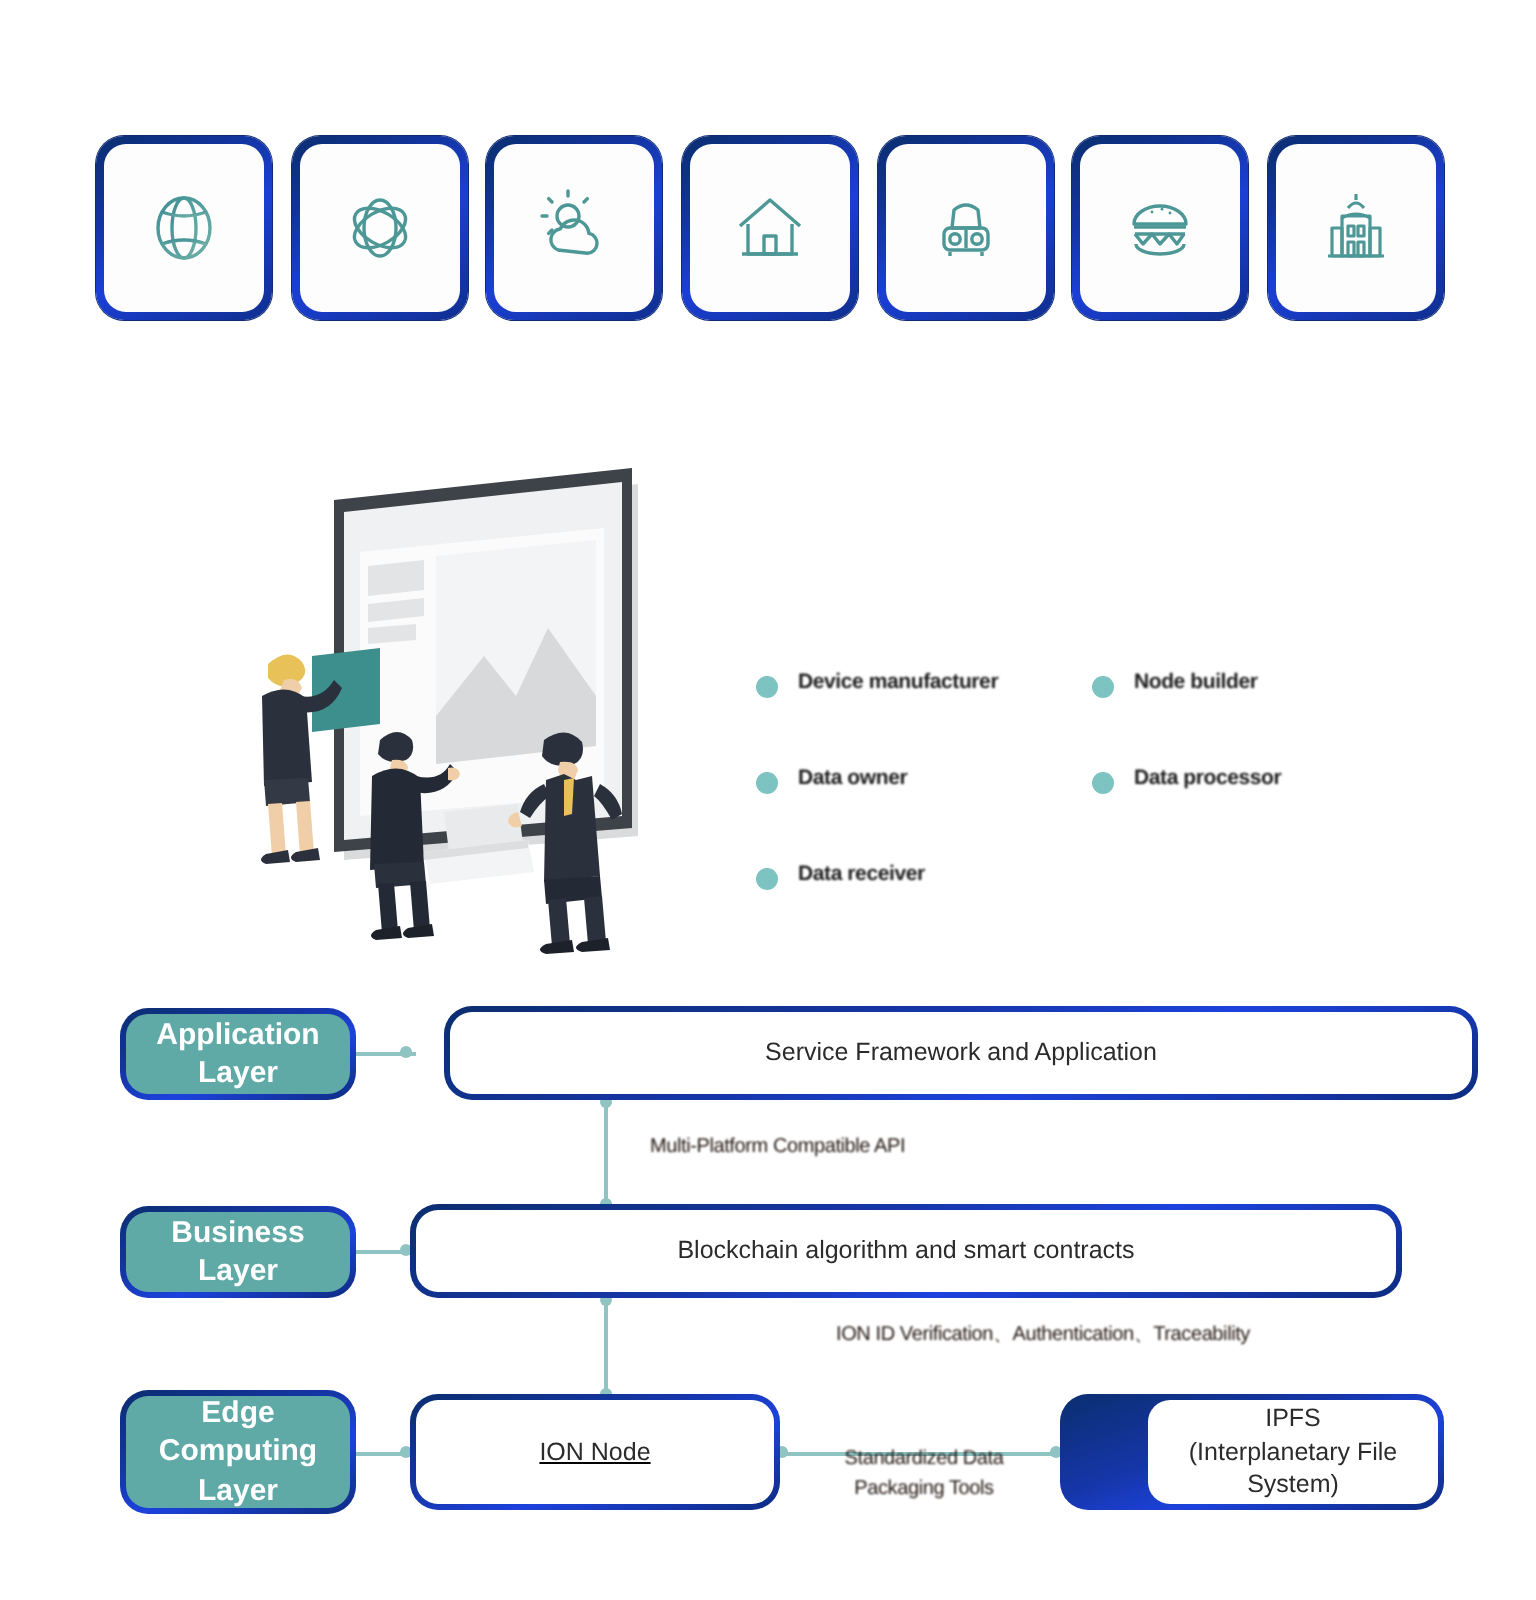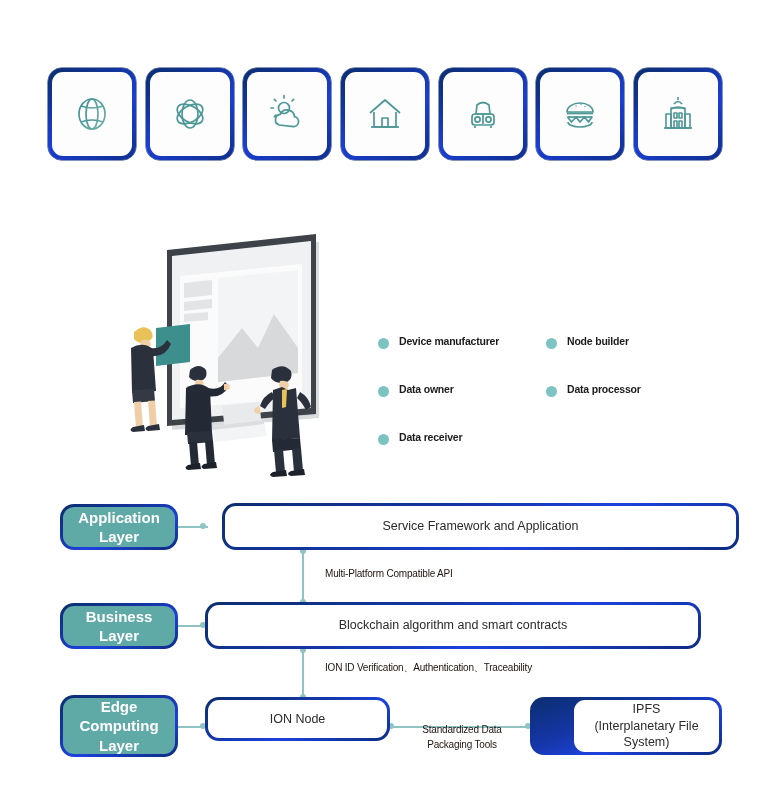--- a/index.html
+++ b/index.html
@@ -84,21 +84,21 @@
   }
 
   
   .lbl-app  { left:60px;  top:504px; width:118px; height:46px; }
   .lbl-bus  { left:60px;  top:603px; width:118px; height:46px; }
   .lbl-edge { left:60px;  top:695px; width:118px; height:62px; }
 
   
   .box-service { left:205px; top:503px; width:517px; height:47px;margin-left:17px; }
   .box-chain   { left:205px; top:602px; width:496px; height:47px; }
-  .box-node    { left:205px; top:697px; width:185px; height:44px; }
+  .box-node    { left:205px; top:697px; width:185px; height:58px;text-decoration:underline; }
   .box-ipfs    { left:530px; top:697px; width:192px; height:58px;padding-left:44px; }
 
   
   .conn { position:absolute; background:#8fc4c3; }
   .conn-h { height:1.5px; }
   .conn-v { width:1.5px; }
   .conn-dot {
     position:absolute; width:6px; height:6px; border-radius:50%;
     background:#8fc4c3;
   }
@@ -122,21 +122,21 @@
   .c-h3-dotR { left:525px; top:723px; }
 
   
   .conn-cap {
     position:absolute;
     font-size:10px; font-weight:normal; color:#201510;
     letter-spacing:-0.2px; line-height:1.5; text-align:center;
     filter: blur(0.5px);
   }
   .cap-api    { left:325px; top:566px; width:200px; text-align:left; }
-  .cap-ion    { left:325px; top:660px; width:300px; text-align:left; }
+  .cap-ion    { left:325px; top:660px; width:300px; text-align:right; }
   .cap-pkg    { left:398px; top:722px; width:128px; }
 </style>
 </head>
 <body>
 
 <div class="page">
 
   <div class="top-mark"></div>
 
   <div class="icon-strip">

